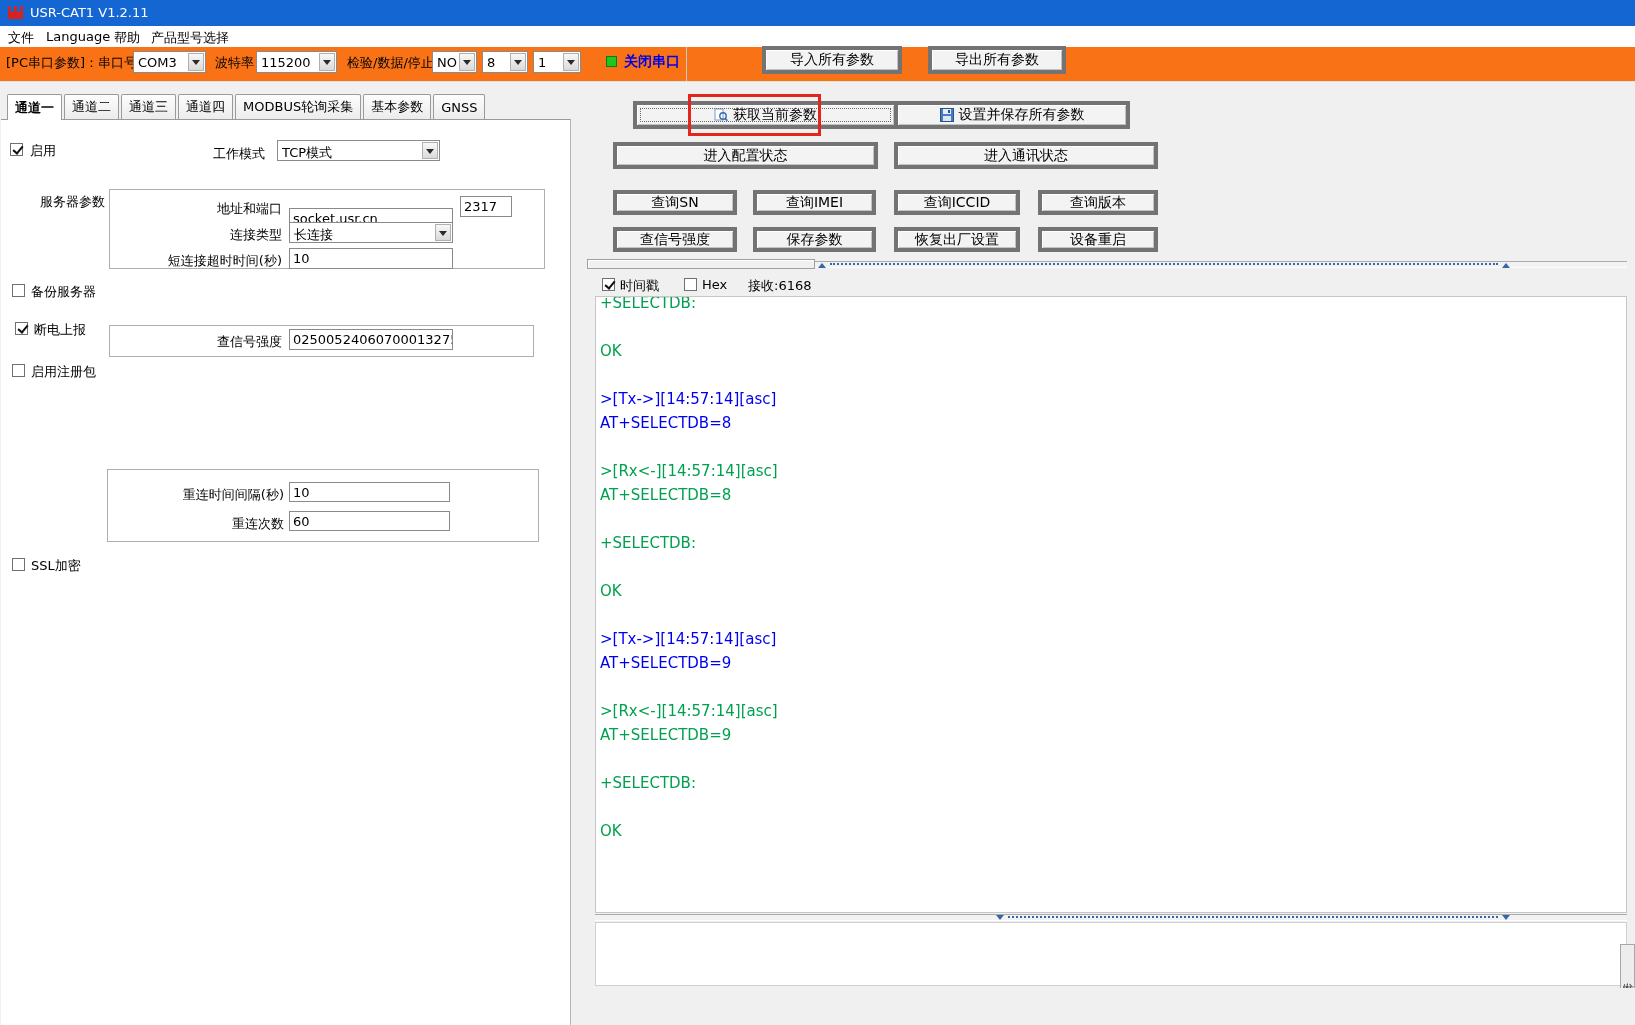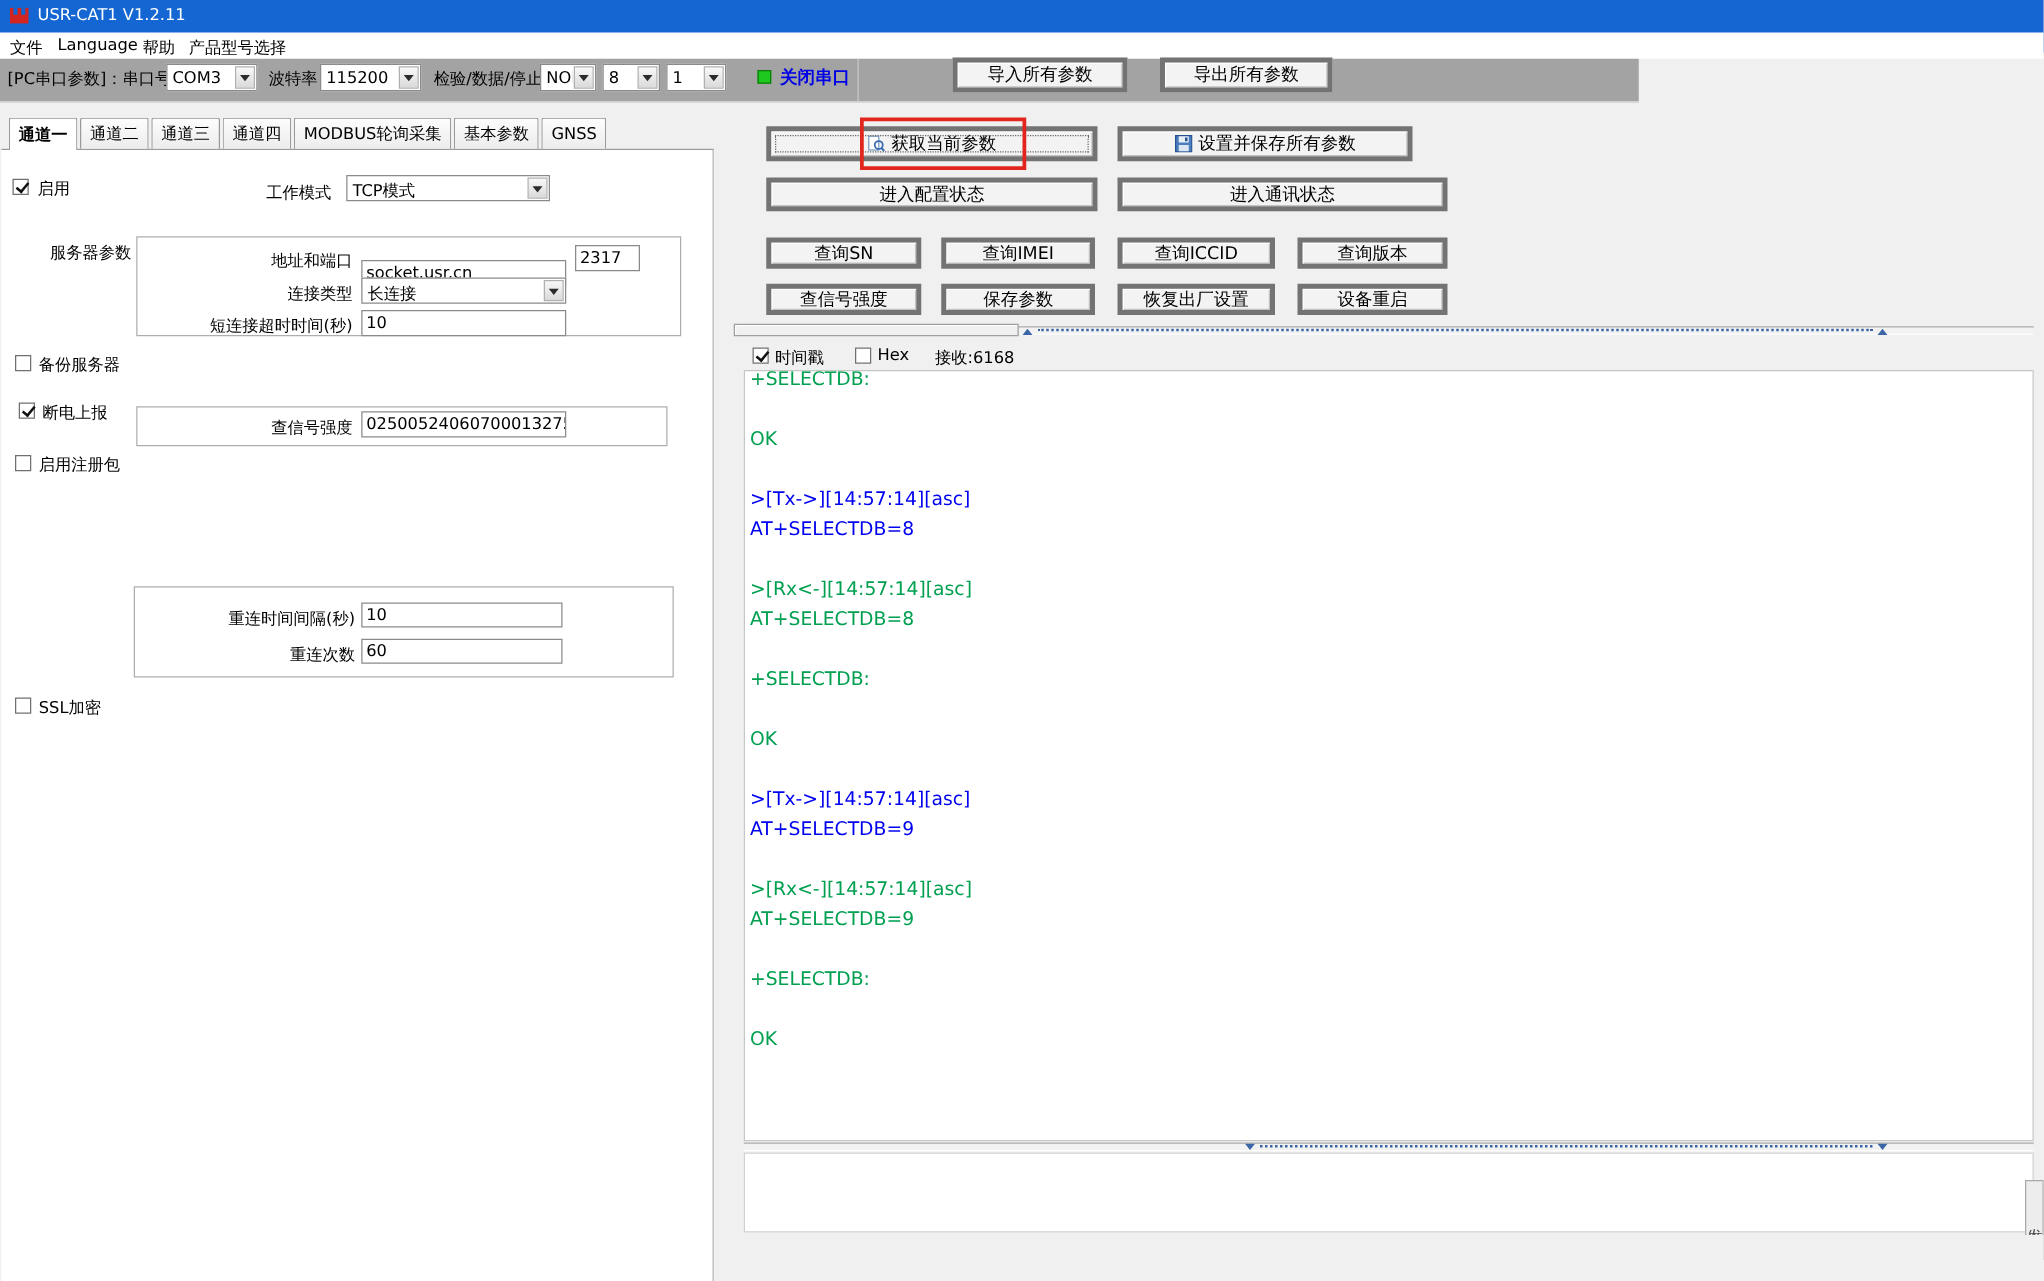--- a/index.html
+++ b/index.html
@@ -15,21 +15,21 @@
   .titlebar { position:absolute; left:0; top:0; width:1635px; height:42px; background:#1467d2;text-decoration:underline; }
   .app-icon { position:absolute; left:8px; top:6px; width:15px; height:13px; background:#d42420;
     clip-path:polygon(0 0,18% 0,18% 45%,40% 45%,40% 0,60% 0,60% 45%,82% 45%,82% 0,100% 0,100% 100%,0 100%); }
   .title-text { position:absolute; left:30px; top:5px; color:#fff; font-size:13px; }
 
   
   .menubar { position:absolute; left:0; top:26px; width:1635px; height:21px; background:#fff;padding-left:20px; }
   .menu-item { position:absolute; top:3px; font-size:13px; cursor:default; }
 
   
-  .toolbarrow { position:absolute; left:0; top:47px; width:1311px; height:35px; background:#a3a3a3; border-bottom:1px solid #e2e2e2; }
+  .toolbarrow { position:absolute; left:0; top:47px; width:1635px; height:35px; background:#f97316; border-bottom:1px solid #e2e2e2; }
   .tlabel { position:absolute; top:7px; font-size:13px; white-space:nowrap; }
   .combo { position:absolute; background:#fff; border:1px solid #8a8a8a; height:22px; }
   .combo .cval { position:absolute; left:4px; top:3px; font-size:13px; white-space:nowrap; overflow:hidden; right:18px; }
   .combo .dd { position:absolute; top:1px; right:1px; bottom:1px; width:16px; background:linear-gradient(#f8f8f8,#dadada); border:1px solid #b0b0b0; }
   .combo .dd::after { content:""; position:absolute; left:3px; top:6px; border:4px solid transparent; border-top:5px solid #2b2b2b; }
   .indicator { position:absolute; width:11px; height:11px; background:#1ec81e; border:1px solid #0c7a0c; }
   .closeport { position:absolute; color:#0000e6; font-weight:bold; font-size:14px; white-space:nowrap; }
   .vsep { position:absolute; width:1px; background:#c9c9c9; }
 
   .btn { position:absolute; background:#f3f3f3; border:4px solid #737373;
@@ -177,21 +177,21 @@
 
 <div class="group" style="left:107px;top:469px;width:432px;height:73px;z-index:2"></div>
 <span class="rlabel" style="left:144px;top:486px;width:140px;z-index:2">重连时间间隔(秒)</span>
 <div class="field" style="left:289px;top:482px;width:161px;height:20px;z-index:2">10</div>
 <span class="rlabel" style="left:180px;top:515px;width:104px;z-index:2">重连次数</span>
 <div class="field" style="left:289px;top:511px;width:161px;height:20px;z-index:2">60</div>
 
 <div class="cb" style="left:12px;top:558px;z-index:2"></div>
 <span class="lbl" style="left:31px;top:557px;z-index:2">SSL加密</span>
 
-<div class="btn focusrect" style="left:613px;top:101px;width:265px;height:28px">
+<div class="btn focusrect" style="left:633px;top:101px;width:265px;height:28px">
   <span class="bicon">
     <svg width="14" height="14" viewBox="0 0 14 14">
         <rect x="1" y="1" width="8" height="11" fill="#fff" stroke="#7a9cc6"></rect>
         <circle cx="9" cy="8" r="3.2" fill="none" stroke="#3a6ab0" stroke-width="1.4"></circle>
         <line x1="11.2" y1="10.4" x2="13.4" y2="12.8" stroke="#3a6ab0" stroke-width="1.6"></line>
       </svg>
   </span>
   <span>获取当前参数</span>
 </div>
 <div class="red-rect" style="left:688px;top:94px;width:133px;height:42px"></div>

